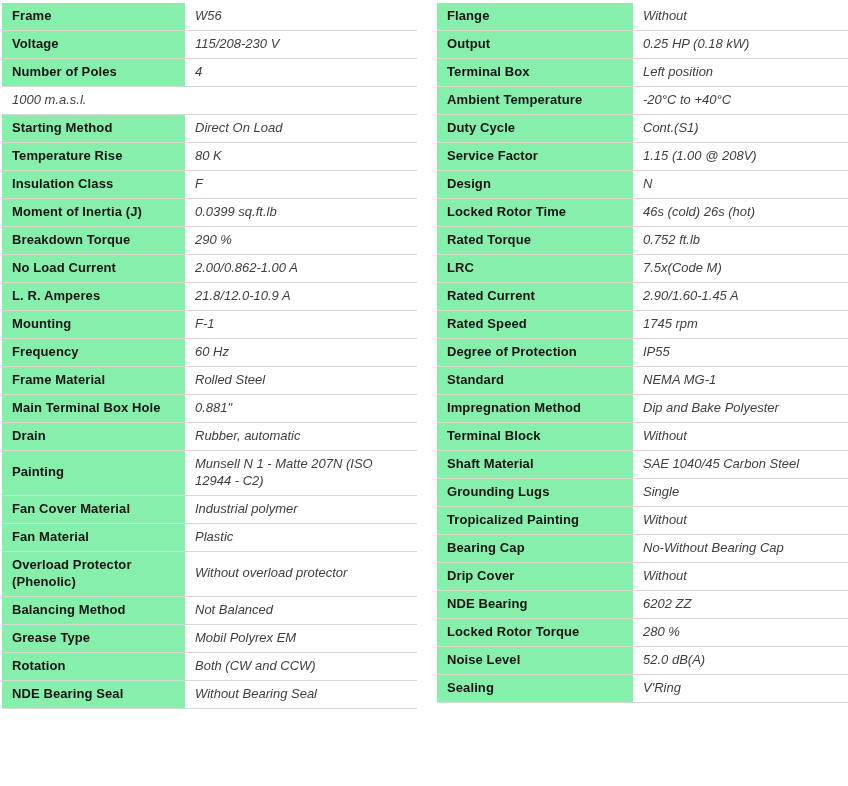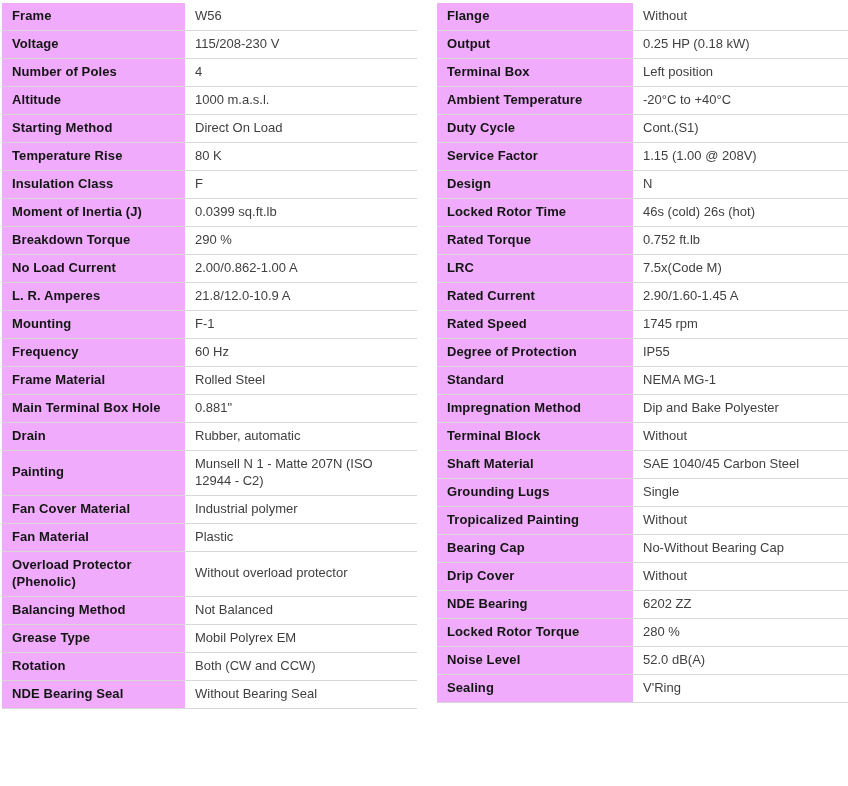--- a/index.html
+++ b/index.html
@@ -26,62 +26,62 @@
   .spec-table.right { flex: 1 1 auto; min-width: 0; }
 
   .spec-row {
     display: flex;
     align-items: stretch;
     min-height: 28px;
     border-bottom: 1px solid #d8d8d8;
   }
   .spec-label {
     flex: 0 0 183px;
-    background: #f0abfc;
+    background: #86efac;
     display: flex;
     align-items: center;
     padding: 5px 8px 5px 10px;
     font-size: 13px;
     font-weight: 700;
     color: #141414;
     line-height: 1.3;
     letter-spacing: 0.1px;
   }
   .spec-table.right .spec-label { flex: 0 0 196px; }
   .spec-value {
     flex: 1 1 auto;
     min-width: 0;
     display: flex;
     align-items: center;
     padding: 5px 8px 5px 10px;
     font-size: 13px;
     font-weight: 400;
     color: #3f3f3f;
     line-height: 1.3;
+    font-style: italic;
   }
 </style>
 </head>
 <body>
 
 <div class="spec-tables">
   <section class="spec-table left" id="table-left">
       <div class="spec-row">
         <div class="spec-label">Frame</div>
         <div class="spec-value">W56</div>
       </div>
       <div class="spec-row">
         <div class="spec-label">Voltage</div>
         <div class="spec-value">115/208-230 V</div>
       </div>
       <div class="spec-row">
         <div class="spec-label">Number of Poles</div>
         <div class="spec-value">4</div>
       </div>
       <div class="spec-row">
-        <div class="spec-label">Altitude</div>
         <div class="spec-value">1000 m.a.s.l.</div>
       </div>
       <div class="spec-row">
         <div class="spec-label">Starting Method</div>
         <div class="spec-value">Direct On Load</div>
       </div>
       <div class="spec-row">
         <div class="spec-label">Temperature Rise</div>
         <div class="spec-value">80 K</div>
       </div>

